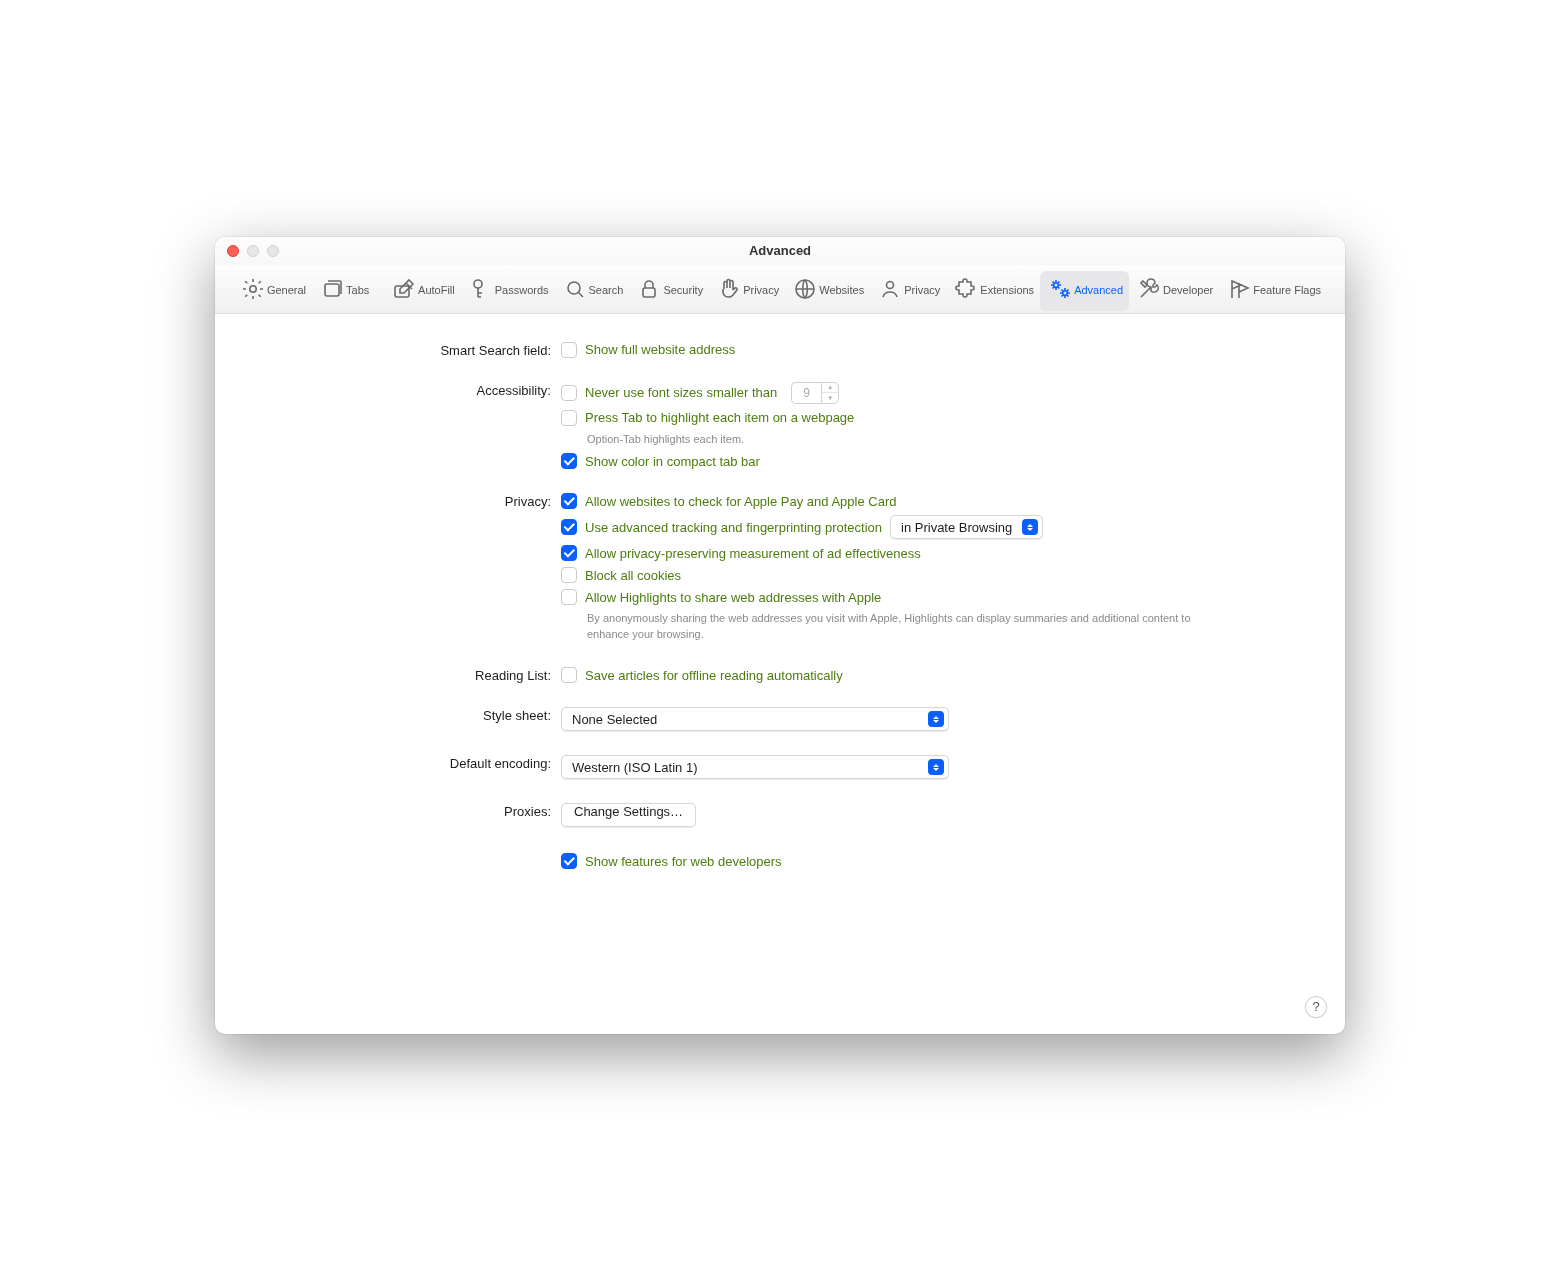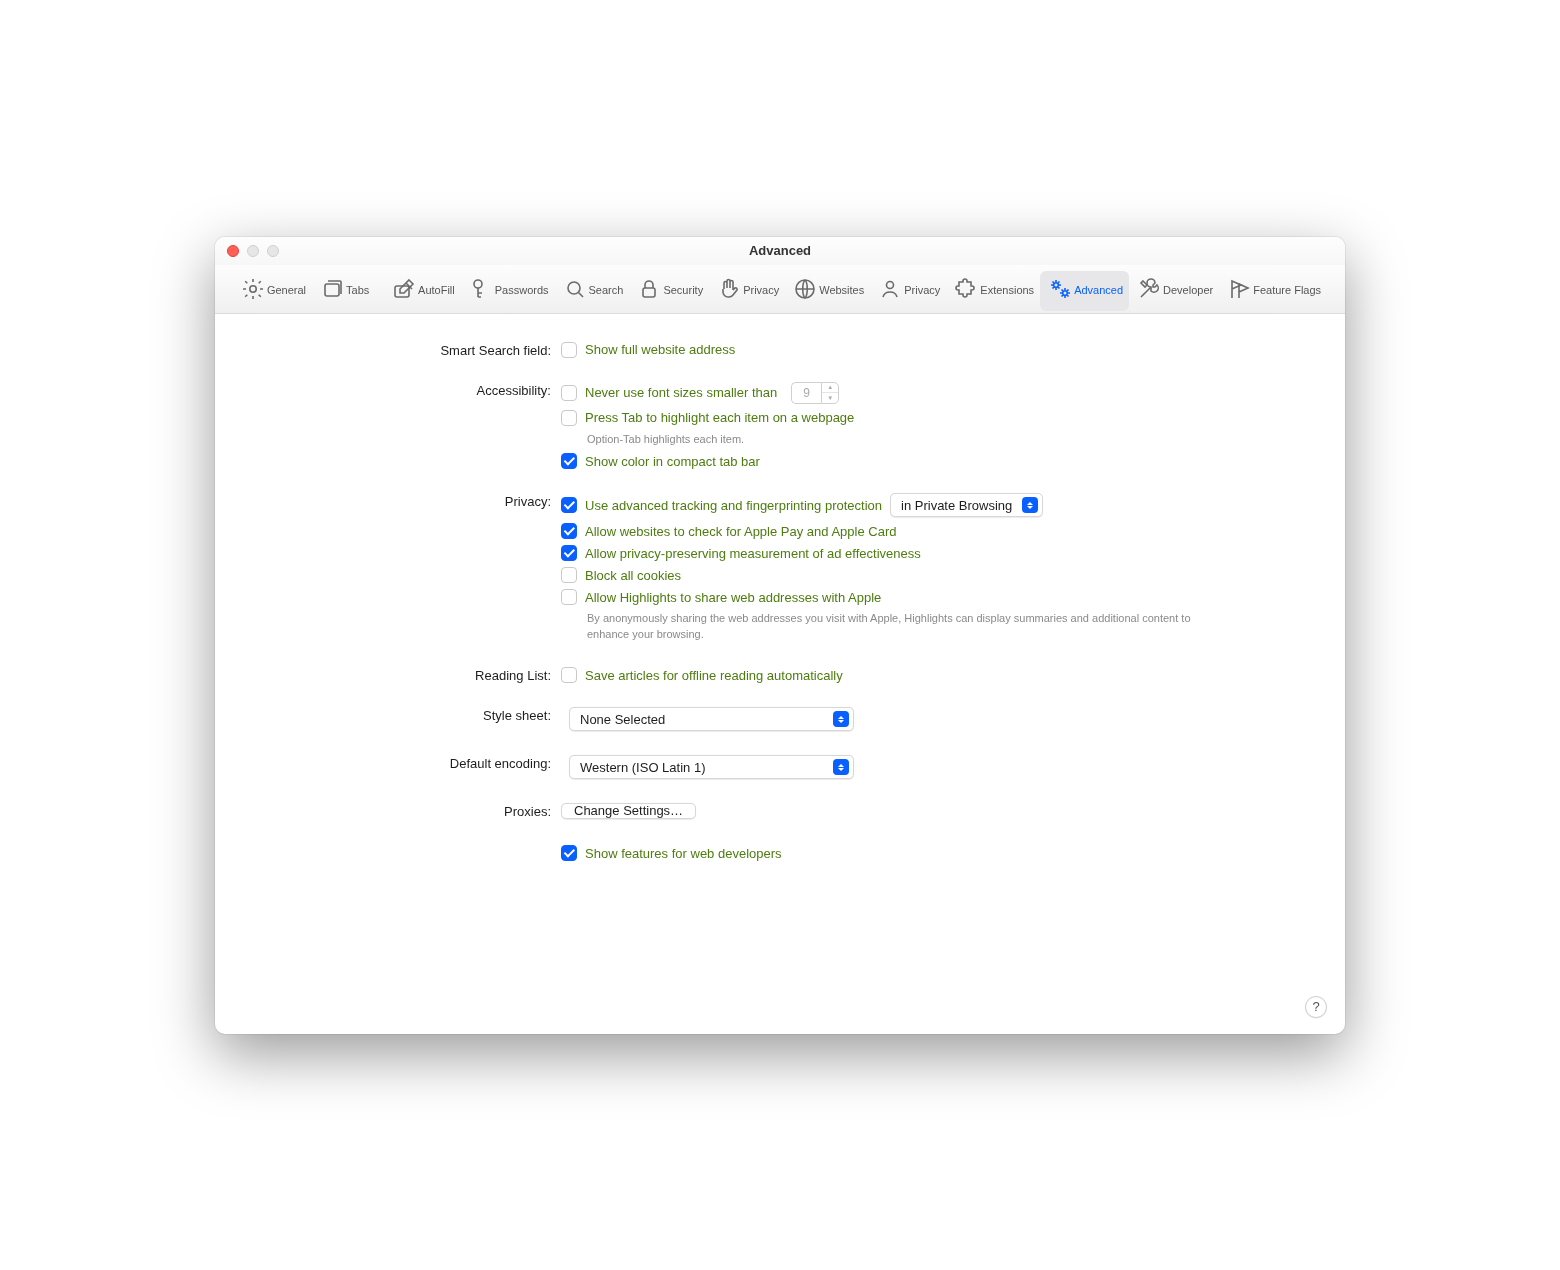--- a/index.html
+++ b/index.html
@@ -112,26 +112,26 @@
   }
   .select .caret {
     width: 16px; height: 16px; border-radius: 4px; background: #0a60ff;
     margin-left: 10px; display:flex; flex-direction:column; align-items:center; justify-content:center; gap:1px;
   }
   .select .caret::before, .select .caret::after {
     content:""; width:0; height:0; border-left:3px solid transparent; border-right:3px solid transparent;
   }
   .select .caret::before { border-bottom:3px solid #fff; }
   .select .caret::after  { border-top:3px solid #fff; }
-  .select.w-360 { width: 285px; justify-content: space-between; margin-left: 8px; }
+  .select.w-360 { width: 388px; justify-content: space-between; }
 
   .pushbtn {
-    height: 16px; border: 1px solid #d7d7d7; border-radius: 5px;
+    height: 24px; border: 1px solid #d7d7d7; border-radius: 5px;
     background: #fff; padding: 0 12px; font-size: 13px; color: #1d1d1d;
-    display: inline-flex; align-items: flex-end;
+    display: inline-flex; align-items: flex-start;
     box-shadow: 0 0.5px 1px rgba(0,0,0,0.08);
   }
 
   .helpbtn {
     position: absolute; right: 18px; bottom: 16px;
     width: 22px; height: 22px; border-radius: 50%;
     border: 1px solid #d0d0d0; background:#fff;
     display:flex; align-items:center; justify-content:center;
     font-size: 13px; color:#555;
     box-shadow: 0 0.5px 1px rgba(0,0,0,0.1);
@@ -305,32 +305,32 @@
         <div class="row">
           <span class="checkbox checked"></span>
           <span class="cbtext">Show color in compact tab bar</span>
         </div>
       </div>
 
       <div class="label">Privacy:</div>
       <div class="field">
         <div class="row">
           <span class="checkbox checked"></span>
+          <span class="cbtext">Allow websites to check for Apple Pay and Apple Card</span>
+        </div>
+        <div class="row">
+          <span class="checkbox checked"></span>
           <span class="cbtext">Use advanced tracking and fingerprinting protection</span>
           <span class="select">
             <span>in Private Browsing</span>
             <span class="caret"></span>
           </span>
         </div>
         <div class="row">
           <span class="checkbox checked"></span>
-          <span class="cbtext">Allow websites to check for Apple Pay and Apple Card</span>
-        </div>
-        <div class="row">
-          <span class="checkbox checked"></span>
           <span class="cbtext">Allow privacy-preserving measurement of ad effectiveness</span>
         </div>
         <div class="row">
           <span class="checkbox"></span>
           <span class="cbtext">Block all cookies</span>
         </div>
         <div class="row">
           <span class="checkbox"></span>
           <span class="cbtext">Allow Highlights to share web addresses with Apple</span>
         </div>

